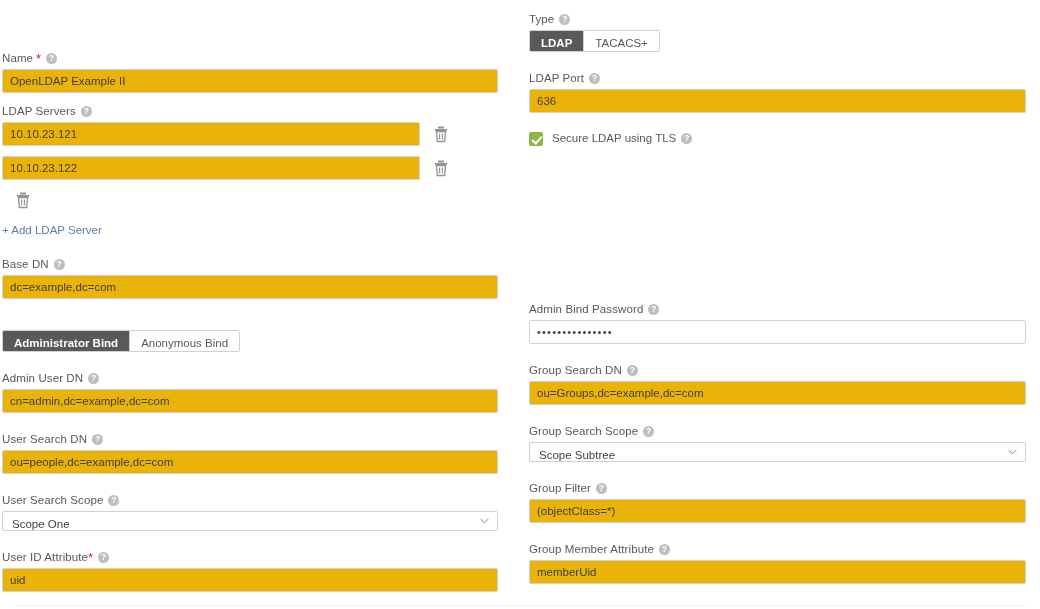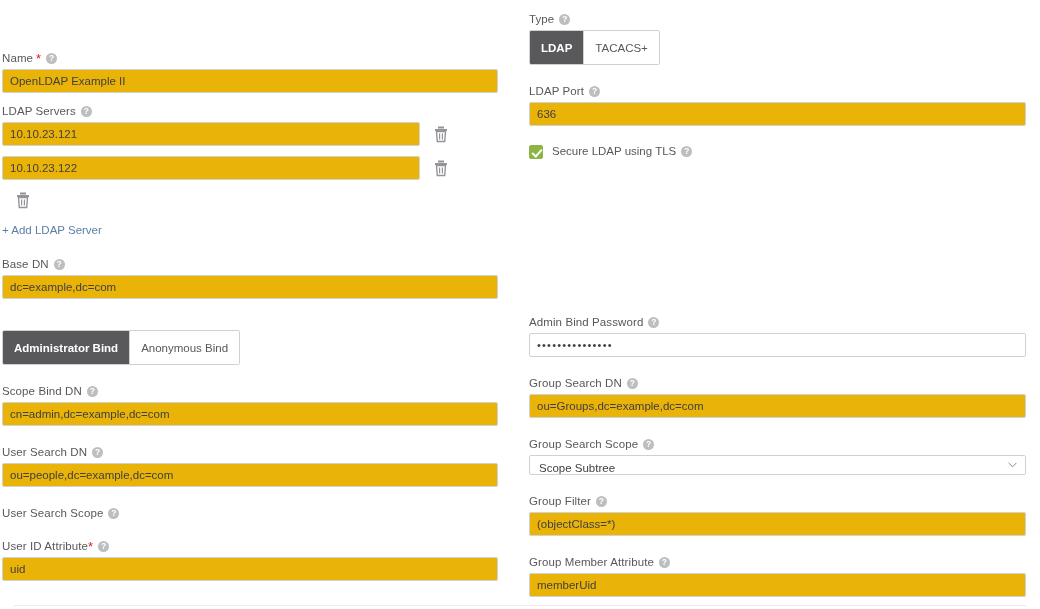--- a/index.html
+++ b/index.html
@@ -118,21 +118,21 @@
     display: inline-flex;
     border: 1px solid #cfd1d3;
     border-radius: 2px;
     overflow: hidden;
     background: #fff;
   }
   .seg-btn {
     font-family: "Liberation Sans", sans-serif;
     font-size: 11.5px;
     padding: 0 11px;
-    height: 33px;
+    height: 20px;
     line-height: 24px;
     background: #ffffff;
     color: #58585a;
     border: none;
     border-left: 1px solid #cfd1d3;
     cursor: pointer;
     white-space: nowrap;
   }
   .seg-btn:first-child { border-left: none; }
   .seg-btn.on {
@@ -289,21 +289,21 @@
       <div class="seg">
         <button class="seg-btn on">Administrator Bind</button>
         <button class="seg-btn">Anonymous Bind</button>
       </div>
     </div>
 
     <div class="sp-8"></div>
 
     <div class="field">
       <div class="lbl">
-        <span class="txt">Scope Bind DN</span>
+        <span class="txt">Admin User DN</span>
         <span class="help">?</span>
       </div>
       <input class="inp" type="text" value="cn=admin,dc=example,dc=com" style="">
     </div>
 
     <div class="sp-8"></div>
 
     <div class="field">
       <div class="lbl">
         <span class="txt">User Search DN</span>
@@ -311,20 +311,28 @@
       </div>
       <input class="inp" type="text" value="ou=people,dc=example,dc=com" style="">
     </div>
 
     <div class="sp-8"></div>
 
     <div class="field">
       <div class="lbl">
         <span class="txt">User Search Scope</span>
         <span class="help">?</span>
+      </div>
+      <div class="sel-wrap">
+        <select class="sel">
+          <option>Scope One</option>
+        </select>
+        <svg class="chev" viewBox="0 0 10 6">
+          <path d="M1 1 L5 5 L9 1" fill="none" stroke="#808285" stroke-width="1.1" stroke-linecap="round"></path>
+        </svg>
       </div>
     </div>
 
     <div class="sp-8"></div>
 
     <div class="field">
       <div class="lbl">
         <span class="txt">User ID Attribute</span>
         <span class="req tight">*</span>
         <span class="help">?</span>

